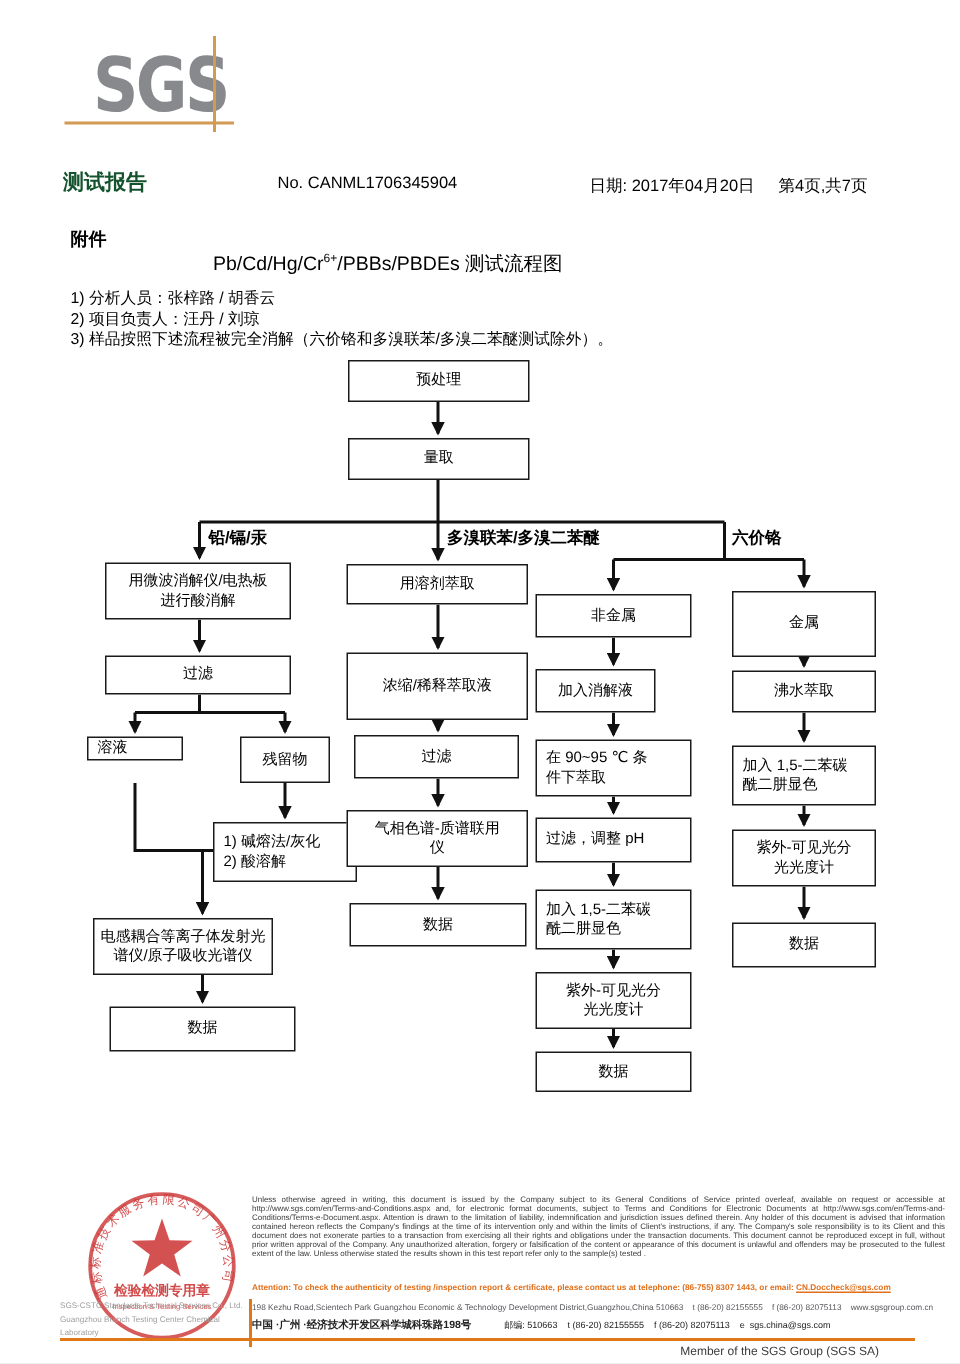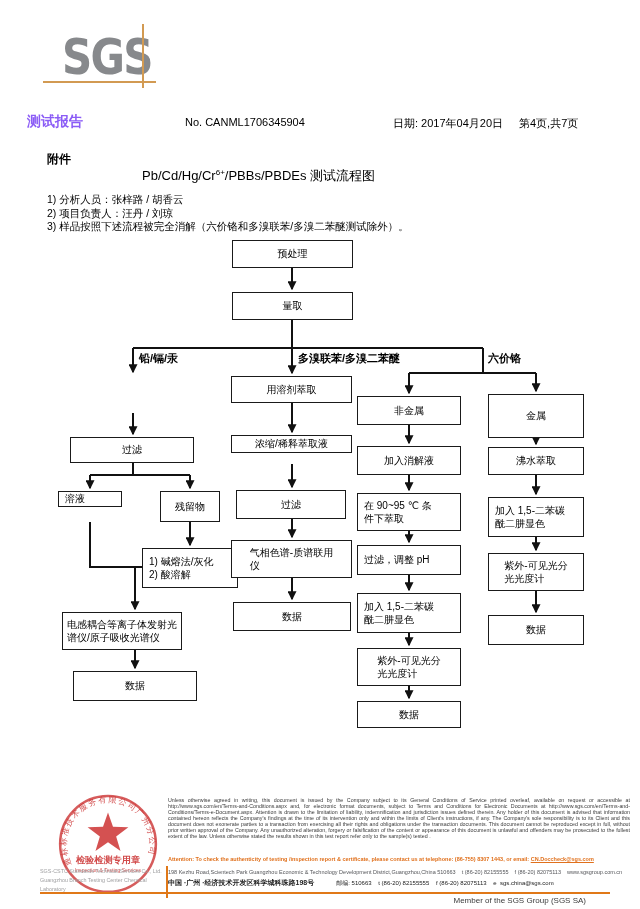--- a/index.html
+++ b/index.html
@@ -6,34 +6,34 @@
   .page{position:relative;width:640px;height:909px;background:#ffffff;overflow:hidden;
         font-family:"Liberation Sans","DejaVu Sans",sans-serif;color:#111;margin:0 auto;}
   .abs{position:absolute;}
 
   
   .logo-text{position:absolute;left:62px;top:28px;font-size:50px;font-weight:bold;color:#87898c;
              letter-spacing:-2px;transform:scaleX(.84);transform-origin:left top;
              font-family:"DejaVu Sans","Liberation Sans",sans-serif;}
   .logo-vline{position:absolute;left:142px;top:24px;width:2px;height:64px;background:#d29a52;}
   .logo-hline{position:absolute;left:43px;top:81px;width:113px;height:2px;background:#d29a52;}
-  .report-title{position:absolute;left:27px;top:113px;font-size:14px;font-weight:bold;color:#8b5cf6;}
+  .report-title{position:absolute;left:42px;top:113px;font-size:14px;font-weight:bold;color:#14532d;}
   .report-no{position:absolute;left:185px;top:116px;font-size:11px;color:#000;}
   .report-date{position:absolute;left:393px;top:116px;font-size:11px;color:#000;text-align:right;}
   .report-page{position:absolute;left:519px;top:116px;font-size:11px;color:#000;}
 
   
   .attach-label{position:absolute;left:47px;top:151px;font-size:12px;font-weight:bold;color:#000;}
   .attach-title{position:absolute;left:142px;top:167px;font-size:13px;font-weight:normal;color:#000;}
   .attach-title sup{font-size:8px;}
   .notes{position:absolute;left:47px;top:193px;font-size:10.5px;line-height:13.5px;color:#000;}
 
   
   .node{position:absolute;border:1.5px solid #1a1a1a;background:#fff;display:flex;
-        align-items:center;justify-content:center;text-align:left;
+        align-items:center;justify-content:center;text-align:center;
         font-size:10px;line-height:1.35;white-space:pre-line;color:#000;box-sizing:border-box;}
   .node.left{justify-content:flex-start;text-align:left;padding-left:6px;padding-right:2px;}
   .blabel{position:absolute;font-size:11px;font-weight:bold;color:#000;white-space:nowrap;text-align:right;}
   .connectors{position:absolute;left:0;top:0;pointer-events:none;}
 
   
   .disclaimer{position:absolute;left:168px;top:797px;width:462px;font-size:5.3px;line-height:6.05px;
               text-align:justify;color:#3a3a3a;}
   .attention{position:absolute;left:168px;top:856px;width:462px;font-size:5.5px;line-height:6.3px;
              font-weight:bold;color:#e0701c;}
@@ -111,38 +111,40 @@
     </g>
   </svg>
 
   <div class="blabel" style="left:139px;top:351px">铅/镉/汞</div>
   <div class="blabel" style="left:298px;top:351px">多溴联苯/多溴二苯醚</div>
   <div class="blabel" style="left:488px;top:351px">六价铬</div>
 
   <div class="node" style="left:232px;top:240px;width:121px;height:28px">预处理</div>
   <div class="node" style="left:232px;top:292px;width:121px;height:28px">量取</div>
 
+  <div class="node" style="left:70px;top:375px;width:124px;height:38px">用微波消解仪/电热板
+进行酸消解</div>
   <div class="node" style="left:70px;top:437px;width:124px;height:26px">过滤</div>
   <div class="node left" style="left:58px;top:491px;width:64px;height:16px">溶液</div>
   <div class="node" style="left:160px;top:491px;width:60px;height:31px">残留物</div>
   <div class="node left" style="left:142px;top:548px;width:96px;height:40px">1) 碱熔法/灰化
 2) 酸溶解</div>
   <div class="node" style="left:62px;top:612px;width:120px;height:38px">电感耦合等离子体发射光
 谱仪/原子吸收光谱仪</div>
   <div class="node" style="left:73px;top:671px;width:124px;height:30px">数据</div>
 
   <div class="node" style="left:231px;top:376px;width:121px;height:27px">用溶剂萃取</div>
-  <div class="node" style="left:231px;top:435px;width:121px;height:18px">浓缩/稀释萃取液</div>
+  <div class="node" style="left:231px;top:435px;width:121px;height:45px">浓缩/稀释萃取液</div>
   <div class="node" style="left:236px;top:490px;width:110px;height:29px">过滤</div>
   <div class="node" style="left:231px;top:540px;width:121px;height:38px">气相色谱-质谱联用
 仪</div>
   <div class="node" style="left:233px;top:602px;width:118px;height:29px">数据</div>
 
   <div class="node" style="left:357px;top:396px;width:104px;height:29px">非金属</div>
-  <div class="node" style="left:357px;top:446px;width:104px;height:29px">加入消解液</div>
+  <div class="node" style="left:357px;top:446px;width:80px;height:29px">加入消解液</div>
   <div class="node left" style="left:357px;top:493px;width:104px;height:38px">在 90~95 ℃ 条
 件下萃取</div>
   <div class="node left" style="left:357px;top:545px;width:104px;height:30px">过滤，调整 pH</div>
   <div class="node left" style="left:357px;top:593px;width:104px;height:40px">加入 1,5-二苯碳
 酰二肼显色</div>
   <div class="node" style="left:357px;top:648px;width:104px;height:38px">紫外-可见光分
 光光度计</div>
   <div class="node" style="left:357px;top:701px;width:104px;height:27px">数据</div>
 
   <div class="node" style="left:488px;top:394px;width:96px;height:44px">金属</div>

